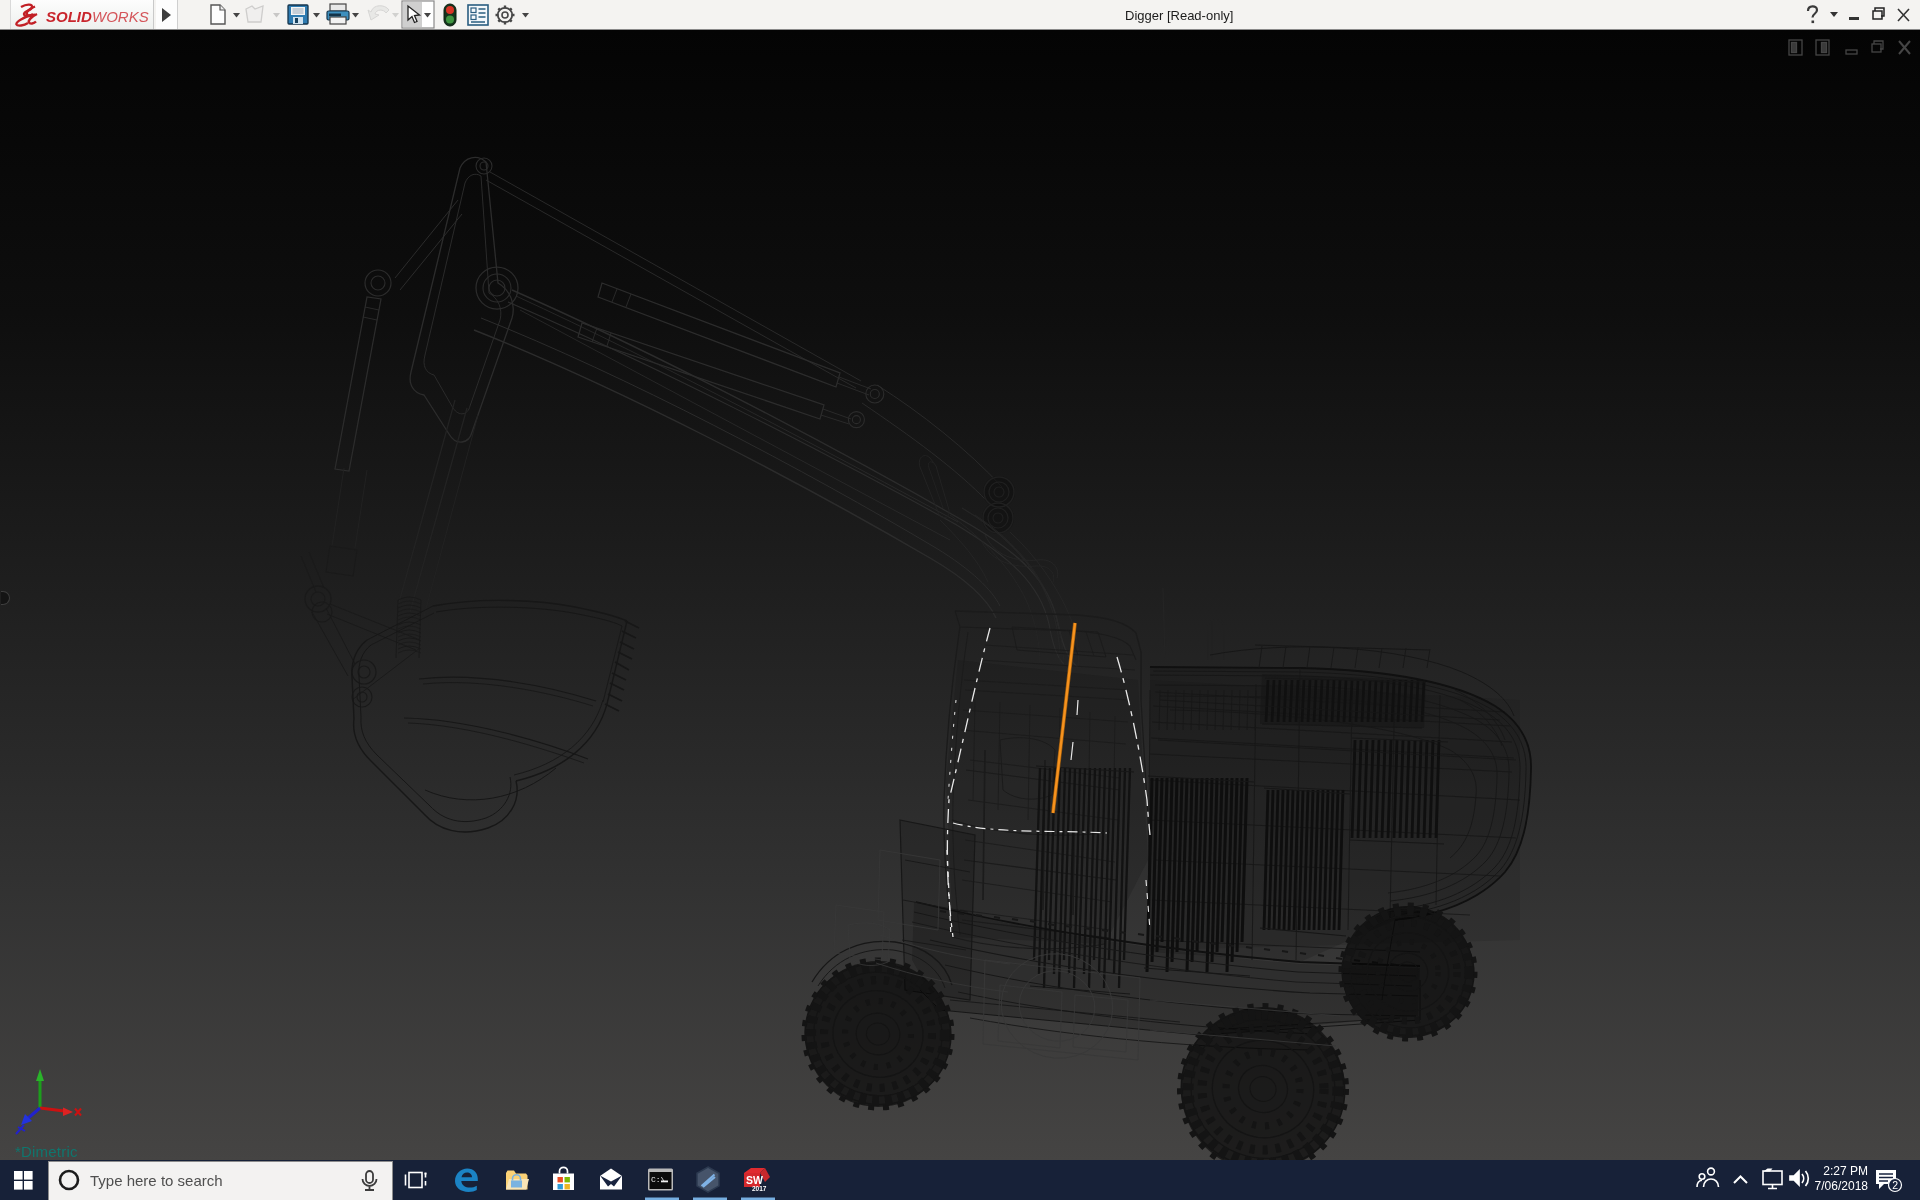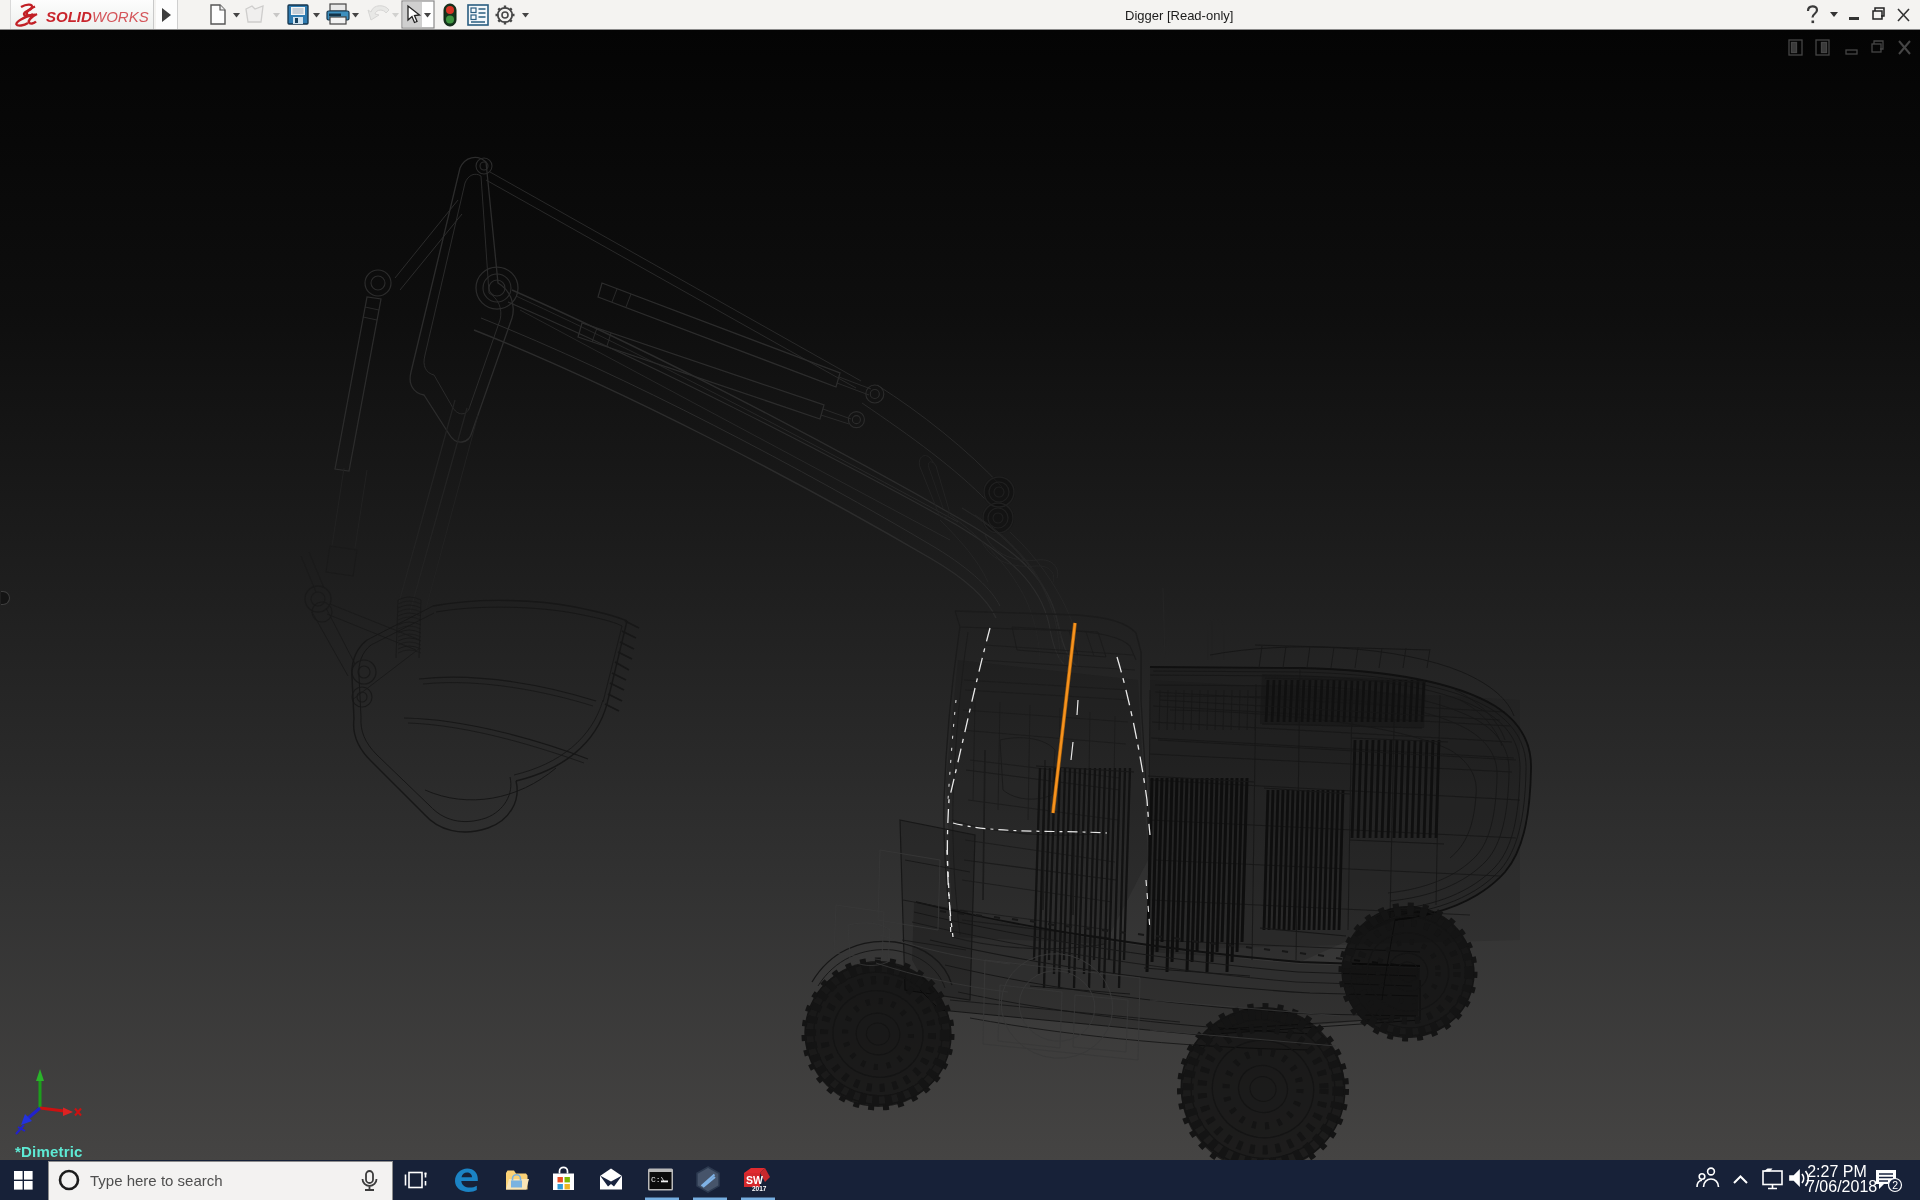--- a/index.html
+++ b/index.html
@@ -6,22 +6,22 @@
   *{box-sizing:border-box;-webkit-font-smoothing:antialiased;}
   body{font-family:"Liberation Sans",sans-serif;}
   svg,div{will-change:transform;}
   #titlebar{position:absolute;left:0;top:0;width:1920px;height:30px;background:#f4f3f1;border-bottom:1px solid #8a8a8a;}
   #logoblock{position:absolute;left:10px;top:0;width:144px;height:29px;background:linear-gradient(#fdfdfd,#eef0ee);border-right:1px solid #c9c9c9;border-left:1px solid #d9d9d9;}
   #flyarrow{position:absolute;left:156px;top:0;width:22px;height:29px;background:#fdfdfd;border-right:1px solid #cfcfcf;}
   #title{position:absolute;left:1125px;top:8px;font-size:13px;color:#1b1b1b;}
   #viewport{position:absolute;left:0;top:30px;width:1920px;height:1130px;background:linear-gradient(#040404,#0e0e0e 25%,#1f1f1f 50%,#313131 75%,#454443 100%);}
   #taskbar{position:absolute;left:0;top:1160px;width:1920px;height:40px;background:#172138;}
   #searchbox{position:absolute;left:48px;top:1161px;width:345px;height:39px;background:#f3f2f1;border:1px solid #8d8d8d;border-bottom:none;}
-  #dimetric{position:absolute;left:15px;top:1143px;color:#5eead4;font-size:15px;font-weight:bold;letter-spacing:0.2px;text-align:center;}
-  .clock{position:absolute;right:54px;top:1164px;width:62px;text-align:center;color:#fff;font-size:16px;line-height:15px;}
+  #dimetric{position:absolute;left:15px;top:1143px;color:#0f766e;font-size:15px;font-weight:normal;letter-spacing:0.2px;text-align:center;}
+  .clock{position:absolute;right:54px;top:1164px;width:62px;text-align:right;color:#fff;font-size:12px;line-height:15px;}
 </style>
 </head>
 <body>
 
 <div id="viewport"></div>
 <svg id="wire" style="position:absolute;left:0;top:0;" width="1920" height="1160" viewBox="0 0 1920 1160" fill="none">
 <path d="M486 162 C477 154 465 157 460 168 L411 372 C408 384 413 393 424 395 L449 434 C456 446 469 444 472 432 L512 318 C516 304 510 290 498 283 Z" stroke="#2c2c2c" stroke-width="1.3"></path>
 <path d="M481 176 C475 172 468 175 465 183 L425 355 C422 366 426 373 434 375 L453 408 C459 417 468 415 470 406 L500 320 C503 309 498 298 489 293 Z" stroke="#2c2c2c" stroke-width="0.95"></path>
 <circle cx="484" cy="166" r="8" stroke="#2c2c2c" stroke-width="1.1"></circle>
 <circle cx="484" cy="166" r="4" stroke="#2c2c2c" stroke-width="1.1"></circle>

